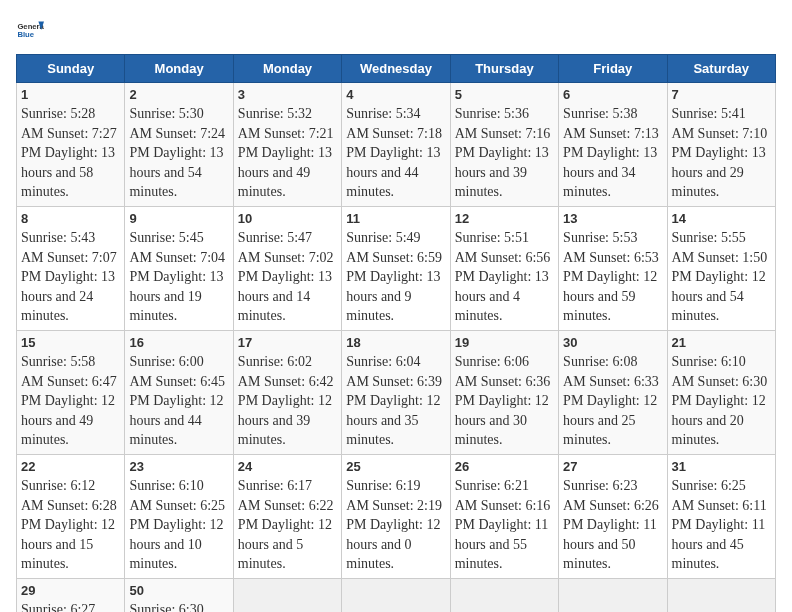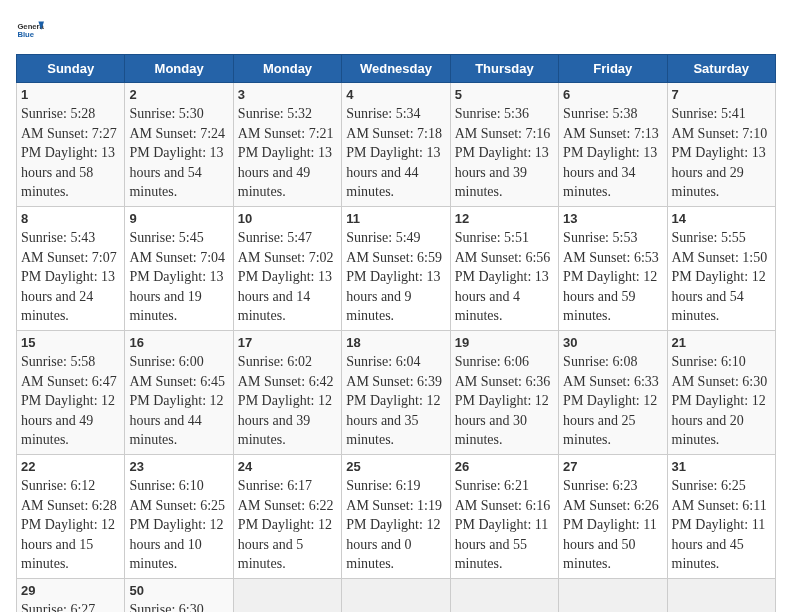--- a/index.html
+++ b/index.html
@@ -280,21 +280,21 @@
         <td>
           <span class="day-num">24</span>
           <div class="day-info">Sunrise: 6:17 AM
 Sunset: 6:22 PM
 Daylight: 12 hours
 and 5 minutes.</div>
         </td>
         <td>
           <span class="day-num">25</span>
           <div class="day-info">Sunrise: 6:19 AM
-Sunset: 1:19 PM
+Sunset: 2:19 PM
 Daylight: 12 hours
 and 0 minutes.</div>
         </td>
         <td>
           <span class="day-num">26</span>
           <div class="day-info">Sunrise: 6:21 AM
 Sunset: 6:16 PM
 Daylight: 11 hours
 and 55 minutes.</div>
         </td>

